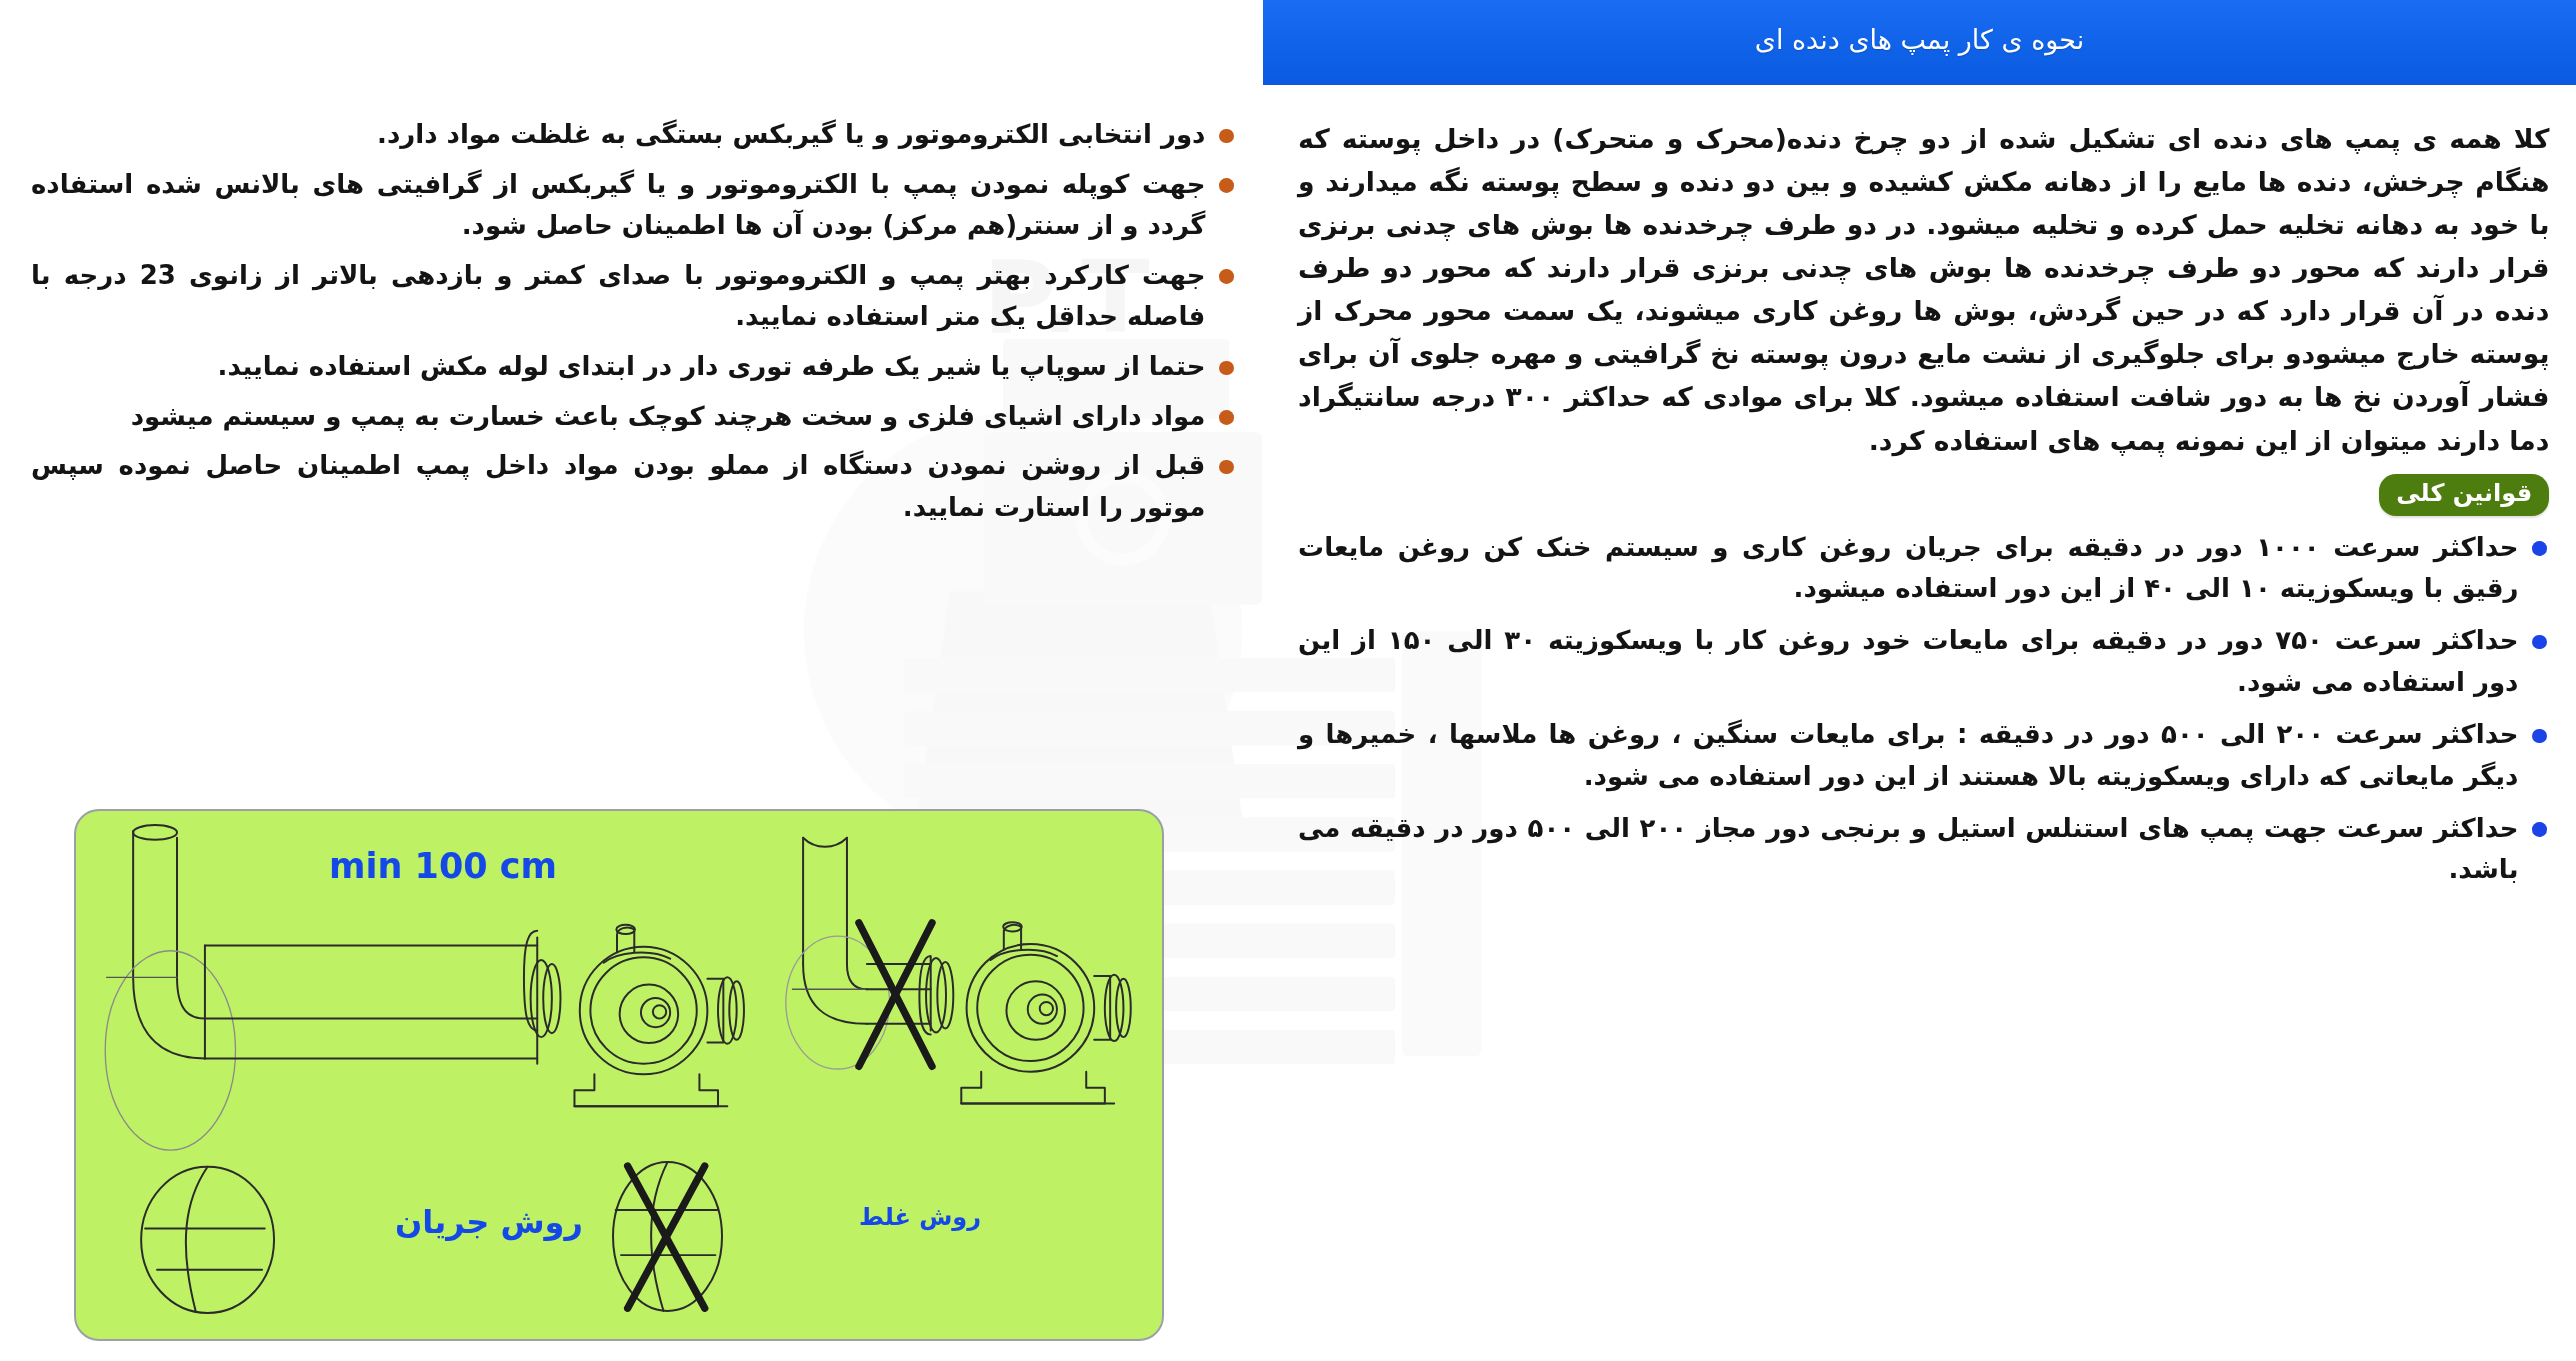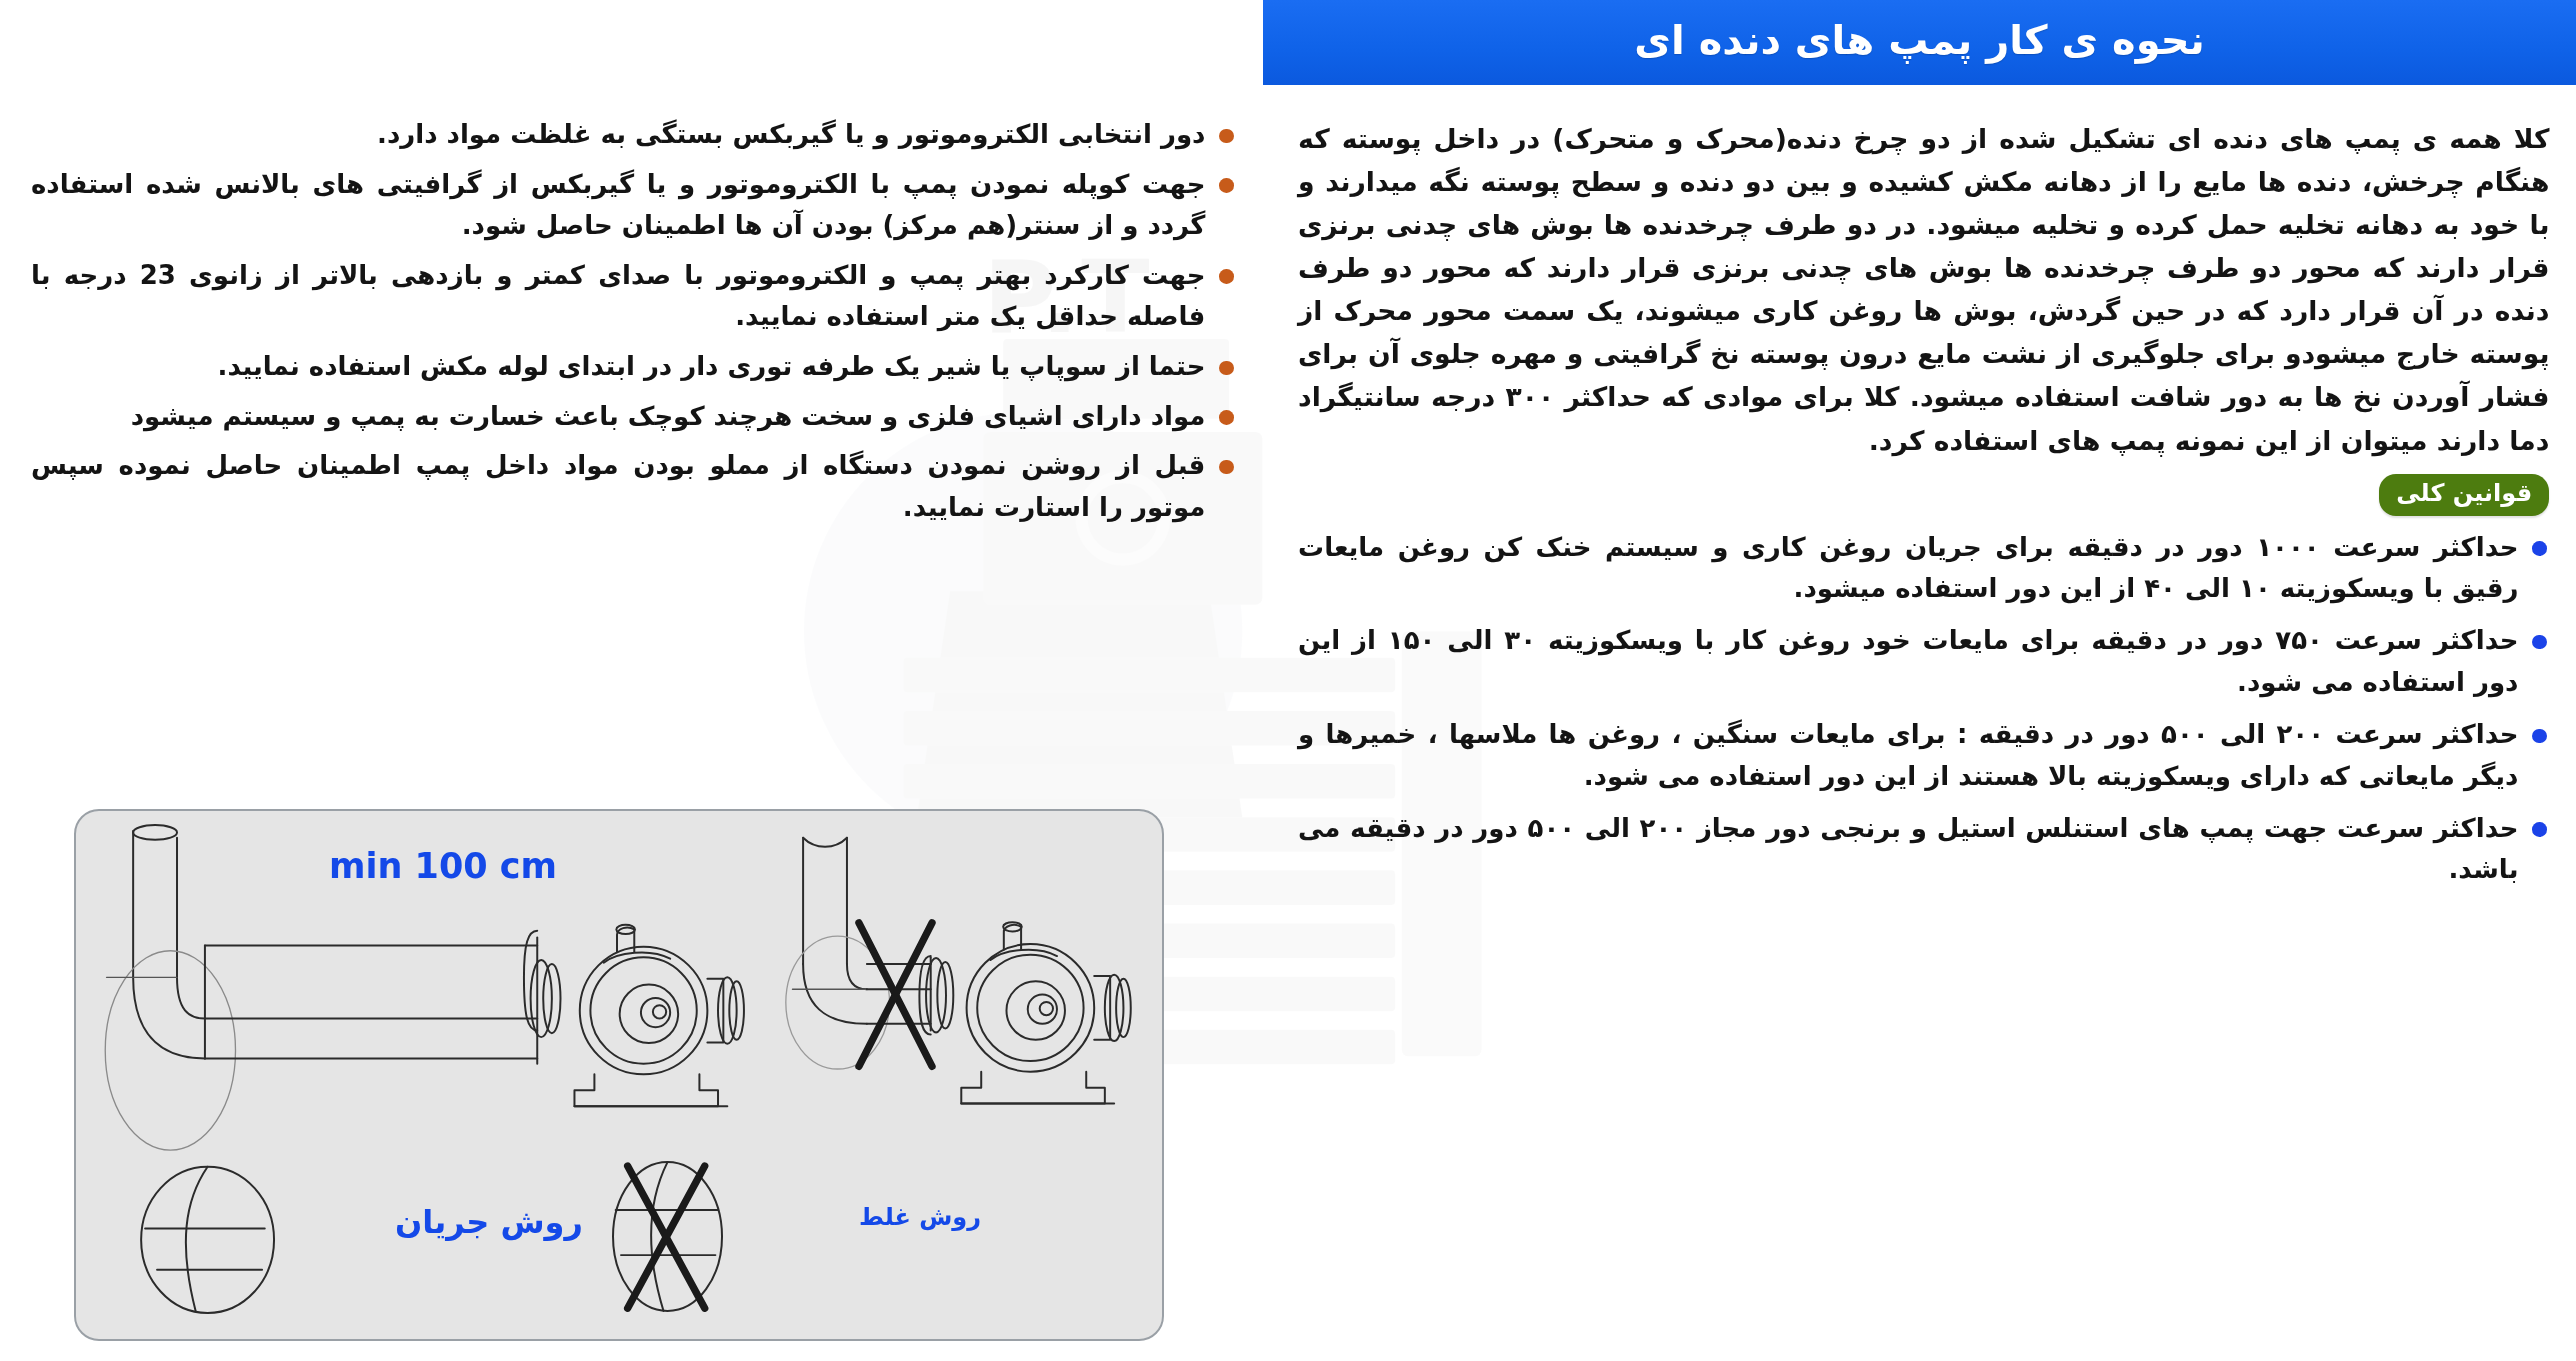--- a/index.html
+++ b/index.html
@@ -44,22 +44,22 @@
     background: #1566E8;
     background: linear-gradient(180deg, #1A6DF2 0%, #0F62E8 60%, #0B59DE 100%);
     display: flex;
     align-items: center;
     justify-content: center;
     box-sizing: border-box;
     padding-bottom: 5.3px;
   }
   .header-title {
     color: #ffffff;
-    font-size: 40px;
-    font-weight: bold;
+    font-size: 27px;
+    font-weight: normal;
     letter-spacing: 0.3px;
     white-space: nowrap;
     text-shadow: 0 1.3px 1.3px rgba(0,0,0,0.18);
   }
 
   
   .watermark {
     position: absolute;
     left: 784px;
     top: 219px;
@@ -164,21 +164,21 @@
 
   
   .diagram-panel {
     position: absolute;
     left: 74px;
     top: 809px;
     width: 1090px;
     height: 532px;
     border: 2px solid #9aa0a6;
     border-radius: 25px;
-    background: #e5e5e5;
+    background: #bef264;
     box-sizing: border-box;
     z-index: 3;
     overflow: hidden;
   }
   .diagram-panel svg { display: block; }
   .dim-label {
     position: absolute;
     color: #1449E8;
     font-weight: bold;
     font-size: 35px;

